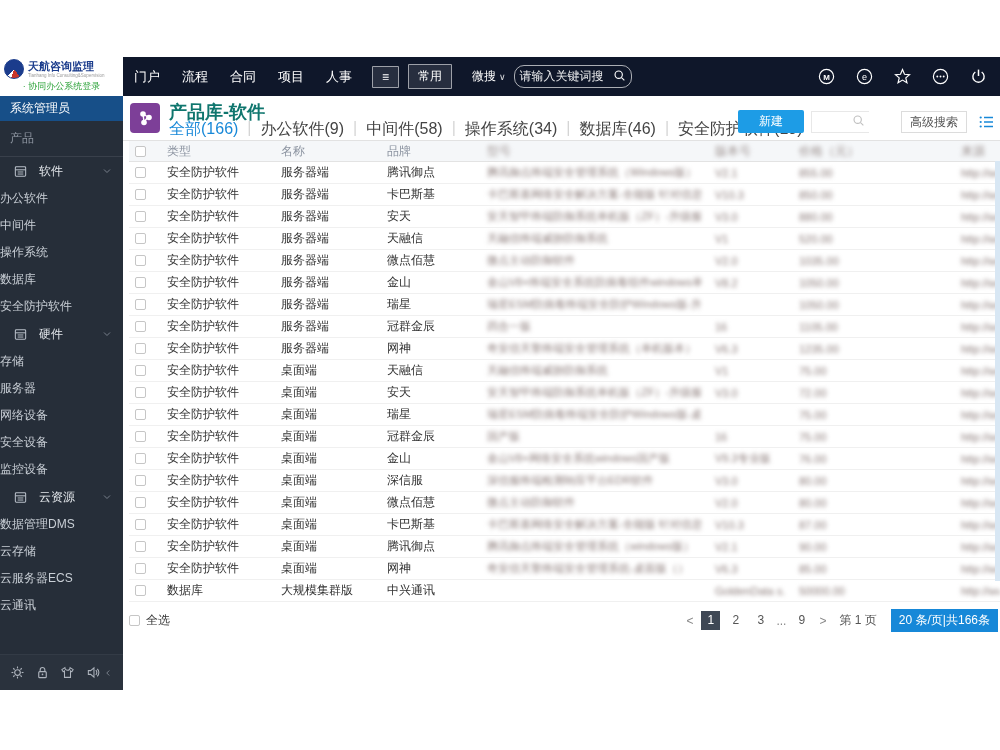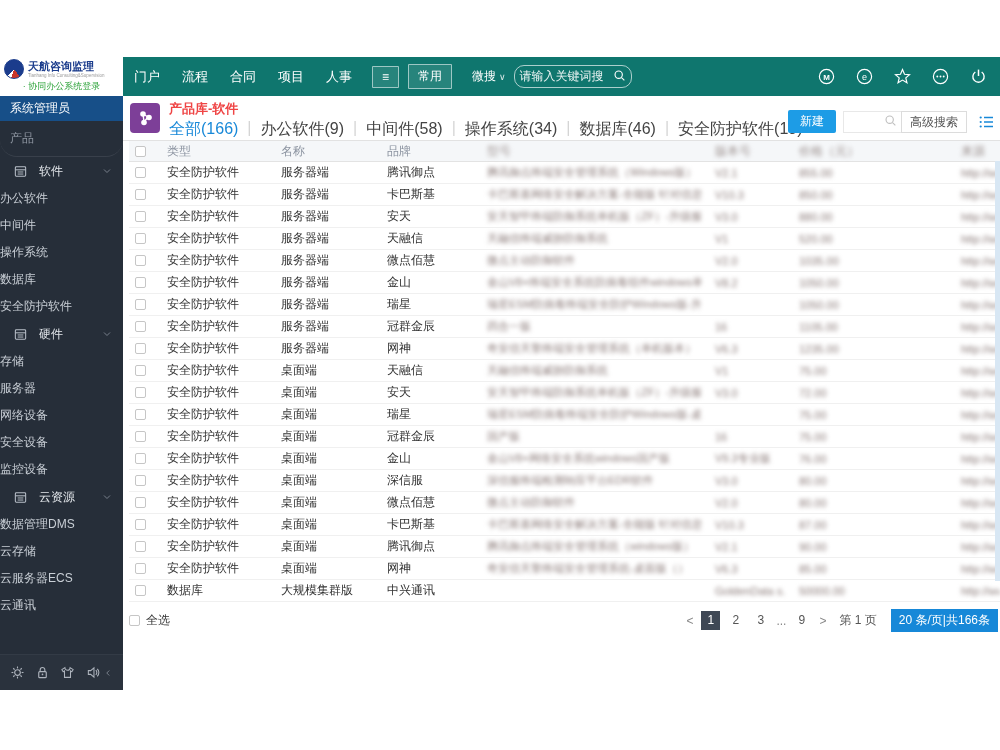--- a/index.html
+++ b/index.html
@@ -8,58 +8,58 @@
   
   .topbar{position:absolute;left:0;top:57px;width:1000px;height:39px;display:flex;}
   .logo-box{width:123px;height:39px;background:#fff;box-sizing:border-box;padding:2px 4px 0 4px;}
   .logo-row{display:flex;align-items:center;gap:4px;}
   .logo-circle{width:18px;height:18px;border-radius:50%;flex:0 0 18px;
     background:conic-gradient(#1b3c8c 0 40%,#c8342a 40% 55%,#fff 55% 62%,#1b3c8c 62% 100%);
     border:1px solid #1b3c8c;}
   .logo-title{font-size:11px;font-weight:bold;color:#1b3c8c;line-height:11px;}
   .logo-sub{font-size:5px;color:#9a9a9a;transform:scale(.9);transform-origin:left;white-space:nowrap;}
   .logo-link{font-size:9px;color:#2fa43c;text-align:center;margin-top:1px;white-space:nowrap;}
-  .hdr-main{flex:1;background:#0f766e;display:flex;align-items:center;color:#fff;font-size:13px;}
+  .hdr-main{flex:1;background:#0f172a;display:flex;align-items:center;color:#fff;font-size:13px;}
   .nav-item{margin:0 11px;cursor:pointer;white-space:nowrap;}
   .nav-btn{border:1px solid rgba(255,255,255,.55);background:rgba(255,255,255,.10);
            padding:3px 9px;margin-left:9px;font-size:12px;border-radius:1px;cursor:pointer;white-space:nowrap;}
   .wsearch{margin-left:20px;display:flex;align-items:center;gap:3px;font-size:12px;cursor:pointer;white-space:nowrap;}
   .wsearch .chev{font-size:9px;opacity:.85;}
   .hsearch{margin-left:8px;border:1px solid rgba(255,255,255,.65);border-radius:10px;height:21px;
            display:flex;align-items:center;padding:0 5px;font-size:12px;color:rgba(255,255,255,.92);gap:9px;}
   .hdr-icons{margin-left:auto;margin-right:13px;display:flex;align-items:center;gap:21px;}
   .hdr-icons svg{display:block;cursor:pointer;}
   
   .sidebar{position:absolute;left:0;top:96px;width:123px;height:594px;background:#262e39;font-size:12px;}
   .role{height:25px;line-height:25px;background:#174f88;color:#fff;padding-left:10px;}
-  .side-section{padding:9px 10px;color:#8f97a2;border-bottom:1px solid #39404b;border-radius:17px;}
+  .side-section{padding:9px 10px;color:#8f97a2;border-bottom:1px solid #39404b;}
   .grp-head{display:flex;align-items:center;height:28px;padding:0 10px 0 13px;color:#e3e7eb;cursor:pointer;}
   .grp-head .gicon{margin-right:11px;display:flex;}
   .grp-head .chev{margin-left:auto;color:#79818d;display:flex;}
   .grp-item{height:27px;line-height:27px;color:#c9cfd6;cursor:pointer;white-space:nowrap;}
   .side-foot{position:absolute;left:0;bottom:0;width:123px;height:35px;background:#2a323d;
              display:flex;align-items:center;justify-content:space-evenly;border-top:1px solid #333b46;}
   .side-foot svg{display:block;cursor:pointer;}
   
   .main{position:absolute;left:123px;top:96px;width:877px;background:#fff;}
   .content-head{position:relative;height:44px;border-bottom:1px solid #e2e2e2;}
   .ptitle-icon{position:absolute;left:7px;top:7px;width:30px;height:30px;background:#7d3f98;border-radius:4px;
                display:flex;align-items:center;justify-content:center;}
-  .ptitle{position:absolute;left:46px;top:4px;font-size:13px;font-weight:bold;color:#ef4444;}
+  .ptitle{position:absolute;left:46px;top:4px;font-size:18px;font-weight:bold;color:#0f766e;}
   .filters{position:absolute;left:46px;top:23px;display:flex;align-items:flex-start;font-size:16px;color:#444;}
   .filter{cursor:pointer;white-space:nowrap;}
   .filter.active{color:#1788d8;position:relative;}
   .filter.active::before{content:"";position:absolute;left:50%;margin-left:-5px;bottom:-9px;
         border:5px solid transparent;border-bottom-color:#d9d9d9;}
   .filter.active::after{content:"";position:absolute;left:50%;margin-left:-4px;bottom:-10px;
         border:4px solid transparent;border-bottom-color:#fff;}
   .fsep{color:#d5d5d5;margin:0 9px;}
   .toolbar{position:absolute;right:6px;top:14px;display:flex;align-items:center;gap:7px;}
-  .btn-new{background:#1d9ce6;color:#fff;font-size:12px;padding:3px 12px;border-radius:2px;cursor:pointer;border:none;}
-  .adv-wrap{display:flex;align-items:center;height:22px;box-sizing:border-box;}
+  .btn-new{background:#1d9ce6;color:#fff;font-size:12px;padding:3px 21px;border-radius:2px;cursor:pointer;border:none;}
+  .adv-wrap{display:flex;align-items:center;height:22px;box-sizing:border-box;gap:32px;}
   .adv-input{width:58px;height:22px;box-sizing:border-box;border:1px solid #e8e8e8;border-right:none;
              display:flex;align-items:center;justify-content:flex-end;padding-right:4px;background:#fff;}
   .adv-btn{border:1px solid #dcdcdc;height:22px;line-height:20px;box-sizing:border-box;
            padding:0 8px;color:#555;font-size:12px;background:#fff;cursor:pointer;white-space:nowrap;}
   .listview{margin-left:4px;display:flex;cursor:pointer;}
   
   .tbl{margin-left:6px;font-size:12px;position:relative;}
   .trow{display:grid;grid-template-columns:24px 100px 92px 86px 214px 70px 148px 1fr;
         height:21px;align-items:center;border-bottom:1px solid #f0f0f0;color:#333;gap:14px;}
   .trow.thead{background:#f5f7f9;height:20px;color:#8b93a0;border-bottom:1px solid #e3e3e3;}

